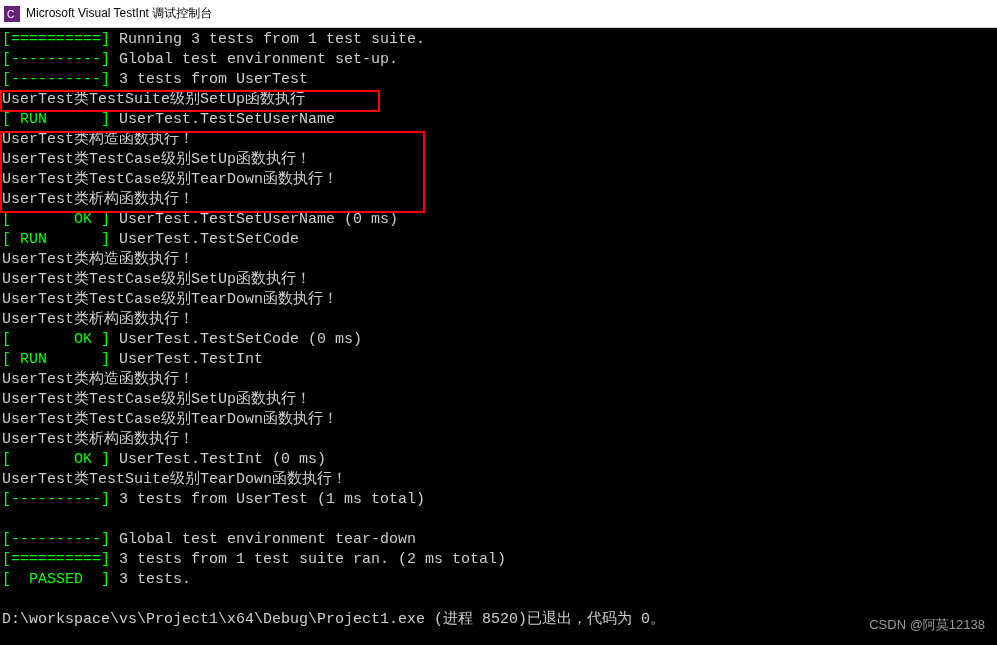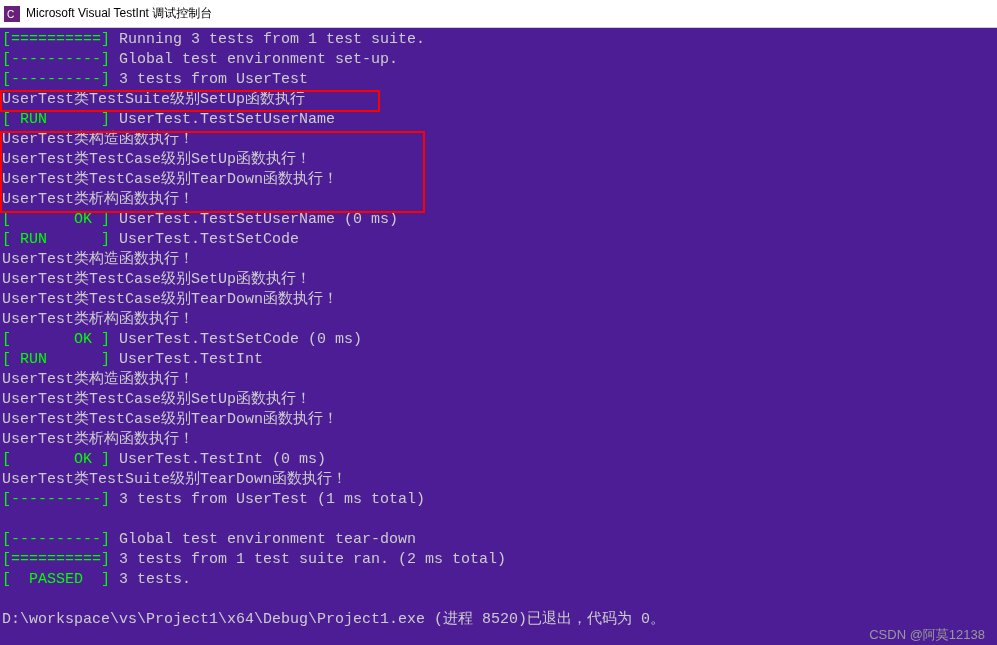--- a/index.html
+++ b/index.html
@@ -27,40 +27,40 @@
   }
   .titlebar .icon {
     width: 16px;
     height: 16px;
     margin-right: 6px;
     display: flex;
     align-items: center;
     justify-content: center;
   }
   .console {
-    background: #4c1d95;
+    background: #000000;
     color: #ccc;
     padding: 2px 0 2px 2px;
     line-height: 20px;
     white-space: pre;
     height: calc(100% - 28px);
     position: relative;
   }
   .line { display: block; min-height: 20px; }
   .g { color: #00ff00; }
   .w { color: #cccccc; }
   .redbox {
     position: absolute;
     border: 2px solid #ff0000;
     pointer-events: none;
   }
   .watermark {
     position: absolute;
     right: 12px;
-    bottom: 0;
+    bottom: 10px;
     color: #999;
     font-family: "Microsoft YaHei", sans-serif;
     font-size: 13px;
     pointer-events: none;
   }
 </style>
 </head>
 <body>
 
 <div class="titlebar">

